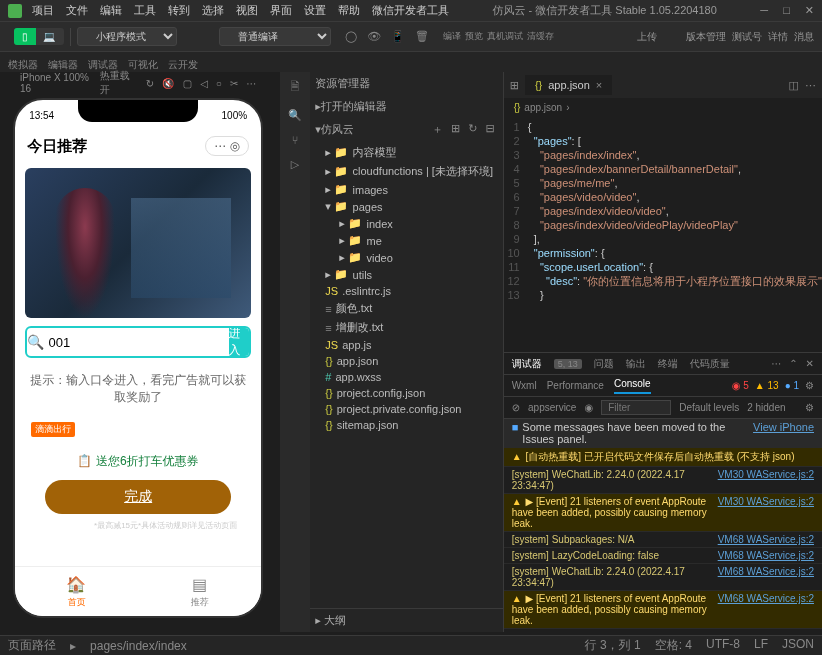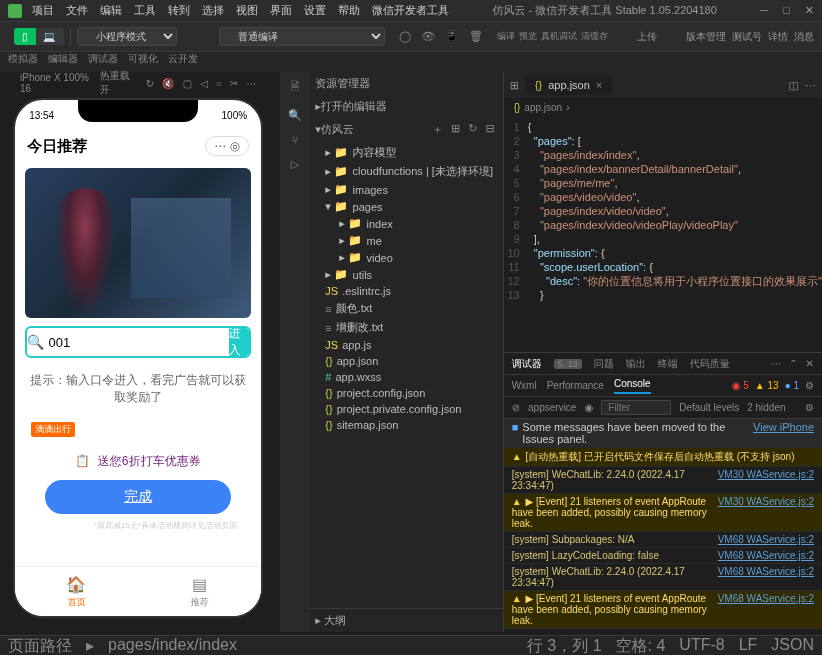--- a/index.html
+++ b/index.html
@@ -12,21 +12,21 @@
 .window-controls { display: flex; gap: 15px; color: #999; }
 .window-controls span { cursor: pointer; }
 .toolbar { height: 30px; background: #2c2c2c; display: flex; align-items: center; padding: 0 8px; gap: 6px; border-bottom: 1px solid #3a3a3a; }
 .toolbar-left { display: flex; align-items: center; gap: 6px; }
 .btn-set { display: flex; background: #383838; border-radius: 3px; overflow: hidden; }
 .btn-set .btn { padding: 3px 8px; font-size: 10px; cursor: pointer; }
 .btn-green { background: #07c160; color: #fff; }
 .toolbar-select { background: #383838; border: 1px solid #444; color: #ccc; padding: 2px 14px; font-size: 10px; border-radius: 3px; }
 .toolbar-icons { display: flex; gap: 10px; color: #888; margin-left: 8px; }
 .toolbar-right { margin-left: auto; display: flex; gap: 6px; font-size: 10px; color: #999; }
-.secondary-toolbar { height: 20px; background: #252525; display: flex; align-items: flex-start; padding: 0 8px; font-size: 10px; color: #888; }
+.secondary-toolbar { height: 20px; background: #252525; display: flex; align-items: flex-end; padding: 0 8px; font-size: 10px; color: #888; }
 .sec-tabs { display: flex; gap: 10px; }
 .main-content { display: flex; height: 560px; }
 .phone-panel { width: 280px; background: #1e1e1e; display: flex; flex-direction: column; }
 .phone-hdr { height: 22px; padding: 0 20px; display: flex; align-items: center; font-size: 10px; color: #888; gap: 10px; }
 .phone-hdr-icons { margin-left: auto; display: flex; gap: 8px; }
 .phone-frame { width: 250px; height: 520px; margin: 4px auto; background: #fff; border-radius: 30px; position: relative; overflow: hidden; border: 2px solid #333; }
 .notch { width: 120px; height: 22px; background: #000; border-radius: 0 0 14px 14px; position: absolute; top: 0; left: 50%; transform: translateX(-50%); z-index: 5; }
 .phone-status { height: 30px; display: flex; justify-content: space-between; align-items: center; padding: 0 14px; font-size: 10px; color: #000; }
 .phone-title-row { display: flex; align-items: center; padding: 6px 12px; }
 .phone-title { font-size: 15px; font-weight: bold; color: #000; }
@@ -34,22 +34,22 @@
 .banner { margin: 6px 10px; height: 150px; border-radius: 6px; background: linear-gradient(135deg, #2a3f5f 0%, #1a2a3a 50%, #3f5a7a 100%); position: relative; overflow: hidden; }
 .banner::before { content: ''; position: absolute; left: 30px; top: 20px; width: 60px; height: 130px; background: radial-gradient(ellipse at 50% 30%, #8b3a4f 0%, #4a2030 40%, transparent 70%); border-radius: 30px 30px 0 0; }
 .banner::after { content: ''; position: absolute; right: 20px; top: 30px; width: 100px; height: 100px; background: linear-gradient(180deg, #4a6a8a 0%, #2a4a6a 100%); opacity: 0.6; }
 .search-row { margin: 8px 10px; display: flex; border: 2px solid #1fcec9; border-radius: 6px; overflow: hidden; height: 32px; }
 .search-ico { width: 28px; display: flex; align-items: center; justify-content: center; color: #1fcec9; font-size: 14px; }
 .search-input { flex: 1; border: none; font-size: 13px; color: #000; padding: 0 4px; outline: none; }
 .search-btn { width: 46px; background: #1fcec9; color: #fff; display: flex; align-items: center; justify-content: center; font-size: 12px; }
 .hint-text { padding: 6px 10px; font-size: 12px; color: #666; text-align: center; }
 .ad-box { margin: 4px 10px; padding: 6px; font-size: 9px; color: #aaa; display: flex; }
 .ad-tag { background: #ff6a00; color: #fff; padding: 1px 4px; border-radius: 2px; font-size: 9px; }
-.coupon { margin: 6px 30px; text-align: center; font-size: 12px; color: #701a75; padding: 4px; font-family: Liberation Mono, monospace; }
-.orange-btn { margin: 6px 30px; background: #3b82f6; color: #fff; text-align: center; padding: 8px; border-radius: 18px; font-size: 14px; text-decoration: underline; }
+.coupon { margin: 6px 30px; text-align: center; font-size: 12px; color: #15803d; padding: 4px; }
+.orange-btn { margin: 6px 30px; background: #a16207; color: #fff; text-align: center; padding: 8px; border-radius: 18px; font-size: 14px; text-decoration: underline; }
 .small-txt { text-align: right; font-size: 8px; color: #ccc; padding: 0 24px; }
 .tabbar { position: absolute; bottom: 0; left: 0; right: 0; height: 50px; border-top: 1px solid #eee; display: flex; background: #fff; }
 .tab-item { flex: 1; display: flex; flex-direction: column; align-items: center; justify-content: center; font-size: 9px; color: #888; gap: 2px; }
 .tab-item.active { color: #ff6a00; }
 .tab-icon { font-size: 16px; }
 
 .file-panel { width: 200px; background: #252525; border-left: 1px solid #3a3a3a; border-right: 1px solid #3a3a3a; display: flex; flex-direction: column; }
 .side-icons { width: 30px; position: absolute; left: 280px; top: 72px; height: 560px; background: #2a2a2a; display: flex; flex-direction: column; align-items: center; padding-top: 6px; gap: 12px; color: #888; }
 .file-panel { margin-left: 30px; }
 .file-hdr { padding: 4px 8px; font-size: 11px; color: #aaa; }
@@ -95,21 +95,21 @@
 .filter-input { background: #2a2a2a; border: 1px solid #444; color: #ccc; padding: 1px 6px; font-size: 10px; width: 70px; }
 .console-body { flex: 1; overflow-y: auto; font-family: Consolas, monospace; font-size: 10px; }
 .log-line { padding: 2px 8px; display: flex; border-bottom: 1px solid #2a2a2a; }
 .log-msg { flex: 1; color: #ccc; }
 .log-src { color: #5c9fd6; text-decoration: underline; cursor: pointer; }
 .log-warn { background: #332b00; color: #ffdb6e; }
 .log-warn .log-msg { color: #ffdb6e; }
 .log-warn-ico { color: #ffcb37; margin-right: 4px; }
 .log-yellow .log-msg { color: #d8c872; }
 
-.status-bar { position: absolute; bottom: 0; left: 0; right: 0; height: 20px; background: #252525; border-top: 1px solid #3a3a3a; display: flex; padding: 0 8px; font-size: 16px; color: #888; gap: 14px; }
+.status-bar { position: absolute; bottom: 0; left: 0; right: 0; height: 20px; background: #252525; border-top: 1px solid #3a3a3a; display: flex; align-items: center; padding: 0 8px; font-size: 12px; color: #888; gap: 14px; }
 .status-right { margin-left: auto; display: flex; gap: 14px; }
 </style>
 </head>
 <body>
 
 <div class="title-bar">
   <div class="app-icon"></div>
   <div class="menu-bar" id="menu-bar">
       <span>项目</span>
       <span>文件</span>
@@ -135,21 +135,21 @@
   <div class="toolbar-left">
     <div class="app-icon" style="background:#c9a227"></div>
     <div class="btn-set">
       <div class="btn btn-green">▯</div>
       <div class="btn">💻</div>
     </div>
     <div style="width:1px;height:18px;background:#444"></div>
     <select class="toolbar-select"><option>小程序模式</option></select>
     <div style="flex:1"></div>
   </div>
-  <select class="toolbar-select" style="margin-left:30px;width:166px"><option>普通编译</option></select>
+  <select class="toolbar-select" style="margin-left:30px;width:112px"><option>普通编译</option></select>
   <div class="toolbar-icons" id="tb-icons-l">
       <span style="cursor: pointer;">◯</span>
       <span style="cursor: pointer;">👁</span>
       <span style="cursor: pointer;">📱</span>
       <span style="cursor: pointer;">🗑</span>
       <div style="display: flex; gap: 4px; font-size: 9px; color: rgb(136, 136, 136); margin-left: 4px;">
         <span>编译</span>
         <span>预览</span>
         <span>真机调试</span>
         <span>清缓存</span>

